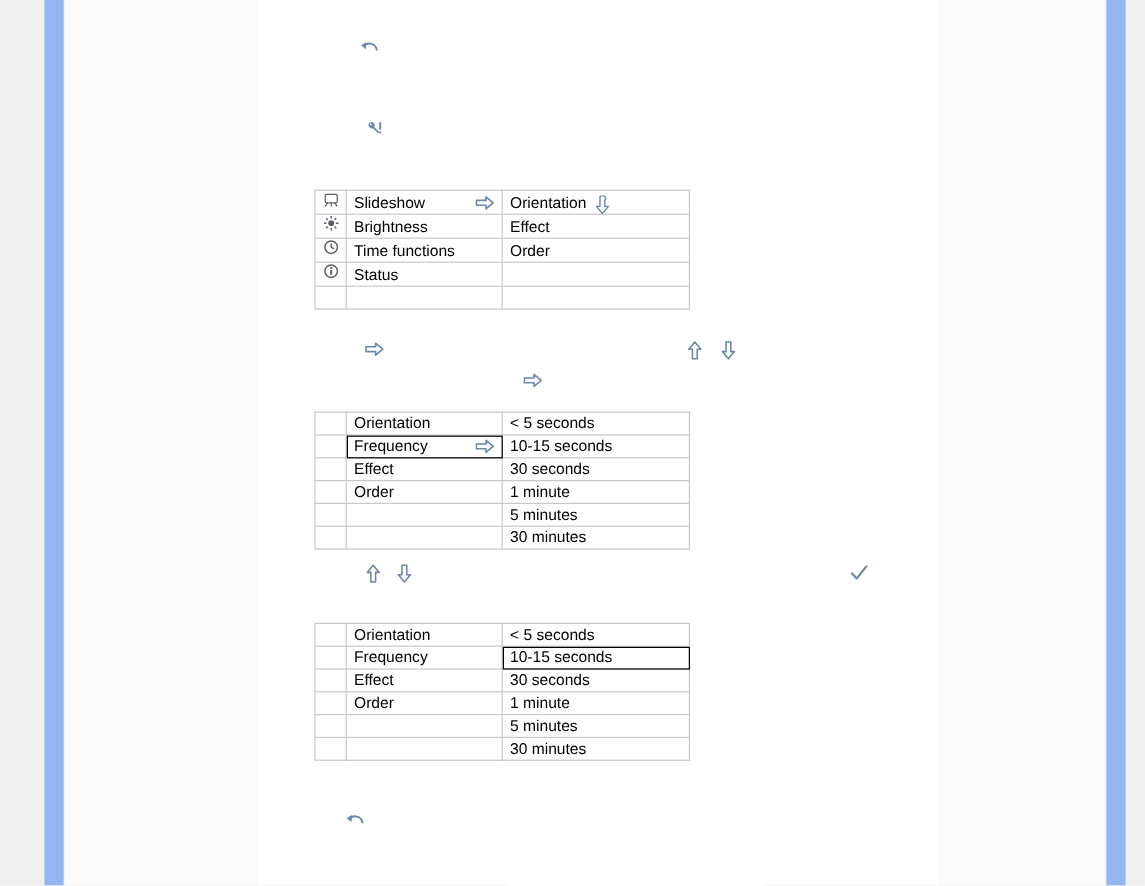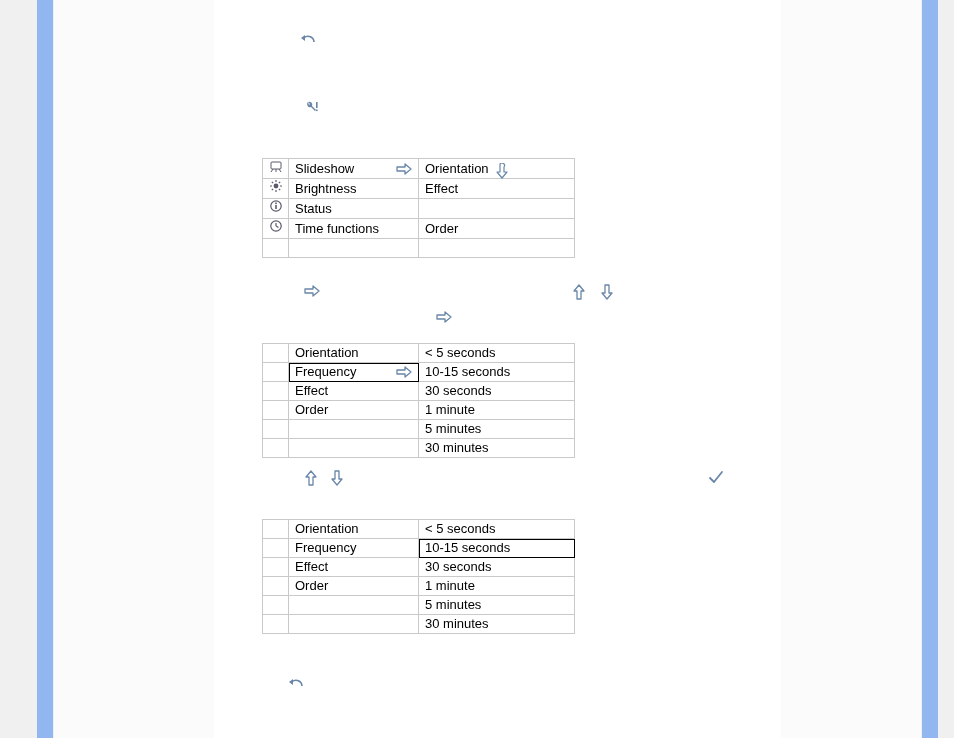--- a/index.html
+++ b/index.html
@@ -208,31 +208,31 @@
             </tr>
             <tr>
               <td class="icon"><svg width="14" height="14">
                     <use href="#brightness"></use>
                   </svg></td>
               <td><span>Brightness</span></td>
               <td><span>Effect</span></td>
             </tr>
             <tr>
               <td class="icon"><svg width="14" height="14">
-                    <use href="#info"></use>
-                  </svg></td>
-              <td><span>Status</span></td>
-              <td><span></span></td>
-            </tr>
-            <tr>
-              <td class="icon"><svg width="14" height="14">
                     <use href="#clock"></use>
                   </svg></td>
               <td><span>Time functions</span></td>
               <td><span>Order</span></td>
+            </tr>
+            <tr>
+              <td class="icon"><svg width="14" height="14">
+                    <use href="#info"></use>
+                  </svg></td>
+              <td><span>Status</span></td>
+              <td><span></span></td>
             </tr>
             <tr>
               <td class="icon"></td>
               <td><span></span></td>
               <td><span></span></td>
             </tr>
           </tbody>
         </table>
 
         <span class="ico floater" style="left:90px; top:284px;">

